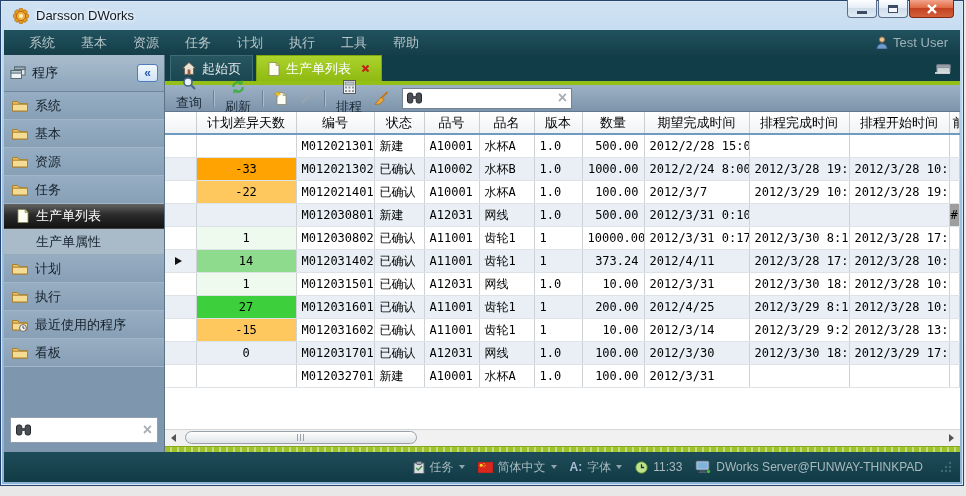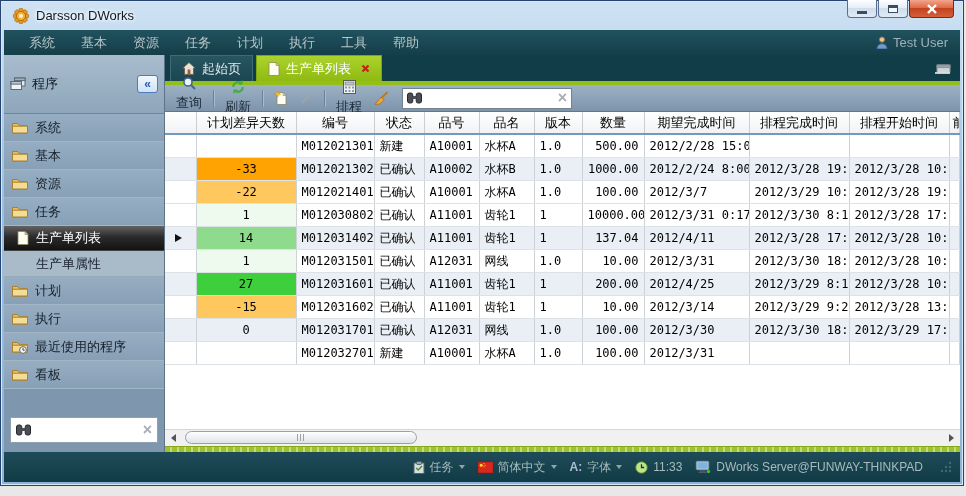--- a/index.html
+++ b/index.html
@@ -18,21 +18,21 @@
   .glyph-max{width:10px;height:8px;border:1px solid #3c4c62;border-top:3px solid #3c4c62;box-sizing:border-box;background:#f4f8fc;}
   
   .menubar{height:25px;background:linear-gradient(#20525e,#153e49);display:flex;align-items:center;
     padding:0 12px;color:#b7c5c8;font-size:13px;flex:0 0 auto;}
   .menu-item{padding:0 13px;line-height:25px;cursor:default;}
   .userbox{margin-left:auto;display:flex;align-items:center;gap:5px;color:#9db2b8;text-align:center;}
   
   .main{flex:1 1 auto;display:flex;min-height:0;background:#7e97af;}
   
   .sidebar{width:160px;flex:0 0 160px;display:flex;flex-direction:column;background:#7e97af;border-right:1px solid #5d7386;}
-  .sb-header{height:26px;flex:0 0 26px;display:flex;align-items:center;gap:6px;padding:16px 6px;
+  .sb-header{height:26px;flex:0 0 26px;display:flex;align-items:center;gap:6px;padding:5px 6px;
     background:linear-gradient(#a8bccd,#8ea6bb);border-bottom:1px solid #6d869e;font-size:13px;color:#141f2a;}
   .collapse-btn{margin-left:auto;width:19px;height:16px;border:1px solid #4f7cc0;border-radius:3px;
     background:linear-gradient(#f2f8fd,#cfe2f5);color:#2a5db0;display:flex;align-items:center;justify-content:center;
     font-size:12px;font-weight:bold;line-height:1;}
   .sb-item{height:27px;flex:0 0 auto;display:flex;align-items:center;gap:7px;padding:0 8px;font-size:13px;color:#16212c;
     background:linear-gradient(#96adc2,#88a0b6);border-bottom:1px solid #a3b6c8;}
   .sb-item.selected{height:24px;background:linear-gradient(#636363,#2b2b2b 45%,#131313);color:#fff;
     border-bottom:1px solid #404040;padding-left:13px;}
   .sb-item.sub{height:25px;background:#a9bbc9;padding-left:32px;border-bottom:1px solid #96aaba;}
   .sb-filler{flex:1 1 auto;}
@@ -457,20 +457,34 @@
                 <td>已确认</td>
                 <td>A10001</td>
                 <td>水杯A</td>
                 <td>1.0</td>
                 <td class="r">100.00</td>
                 <td>2012/3/7</td>
                 <td>2012/3/29 10:20</td>
                 <td>2012/3/28 19:10</td>
                 <td></td>
               </tr>
+              <tr class="alt">
+                <td class="rowheader"></td>
+                <td class="c"></td>
+                <td>M012030801</td>
+                <td>新建</td>
+                <td>A12031</td>
+                <td>网线</td>
+                <td>1.0</td>
+                <td class="r">500.00</td>
+                <td>2012/3/31 0:10</td>
+                <td></td>
+                <td></td>
+                <td style="background: rgb(158, 158, 158); text-align: center; padding: 0px;">#</td>
+              </tr>
               <tr>
                 <td class="rowheader"></td>
                 <td class="c" style="background: rgb(237, 250, 237);">1</td>
                 <td>M012030802</td>
                 <td>已确认</td>
                 <td>A11001</td>
                 <td>齿轮1</td>
                 <td>1</td>
                 <td class="r">10000.00</td>
                 <td>2012/3/31 0:17</td>
@@ -479,21 +493,21 @@
                 <td></td>
               </tr>
               <tr class="alt">
                 <td class="rowheader"><span class="cur-arrow"></span></td>
                 <td class="c" style="background: rgb(143, 219, 142);">14</td>
                 <td>M012031402</td>
                 <td>已确认</td>
                 <td>A11001</td>
                 <td>齿轮1</td>
                 <td>1</td>
-                <td class="r">137.04</td>
+                <td class="r">373.24</td>
                 <td>2012/4/11</td>
                 <td>2012/3/28 17:13</td>
                 <td>2012/3/28 10:52</td>
                 <td></td>
               </tr>
               <tr>
                 <td class="rowheader"></td>
                 <td class="c" style="background: rgb(237, 250, 237);">1</td>
                 <td>M012031501</td>
                 <td>已确认</td>

